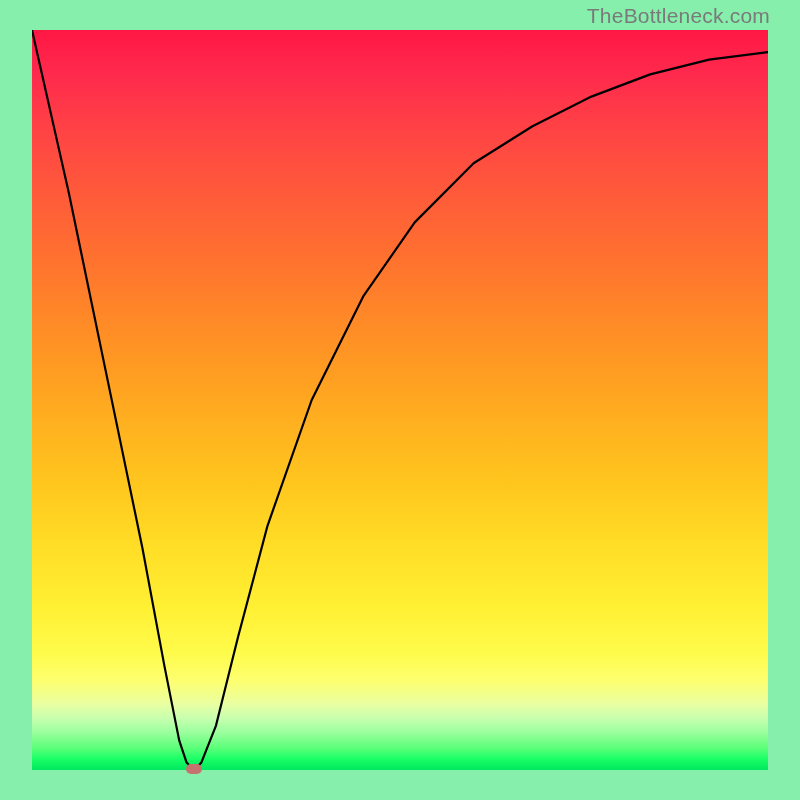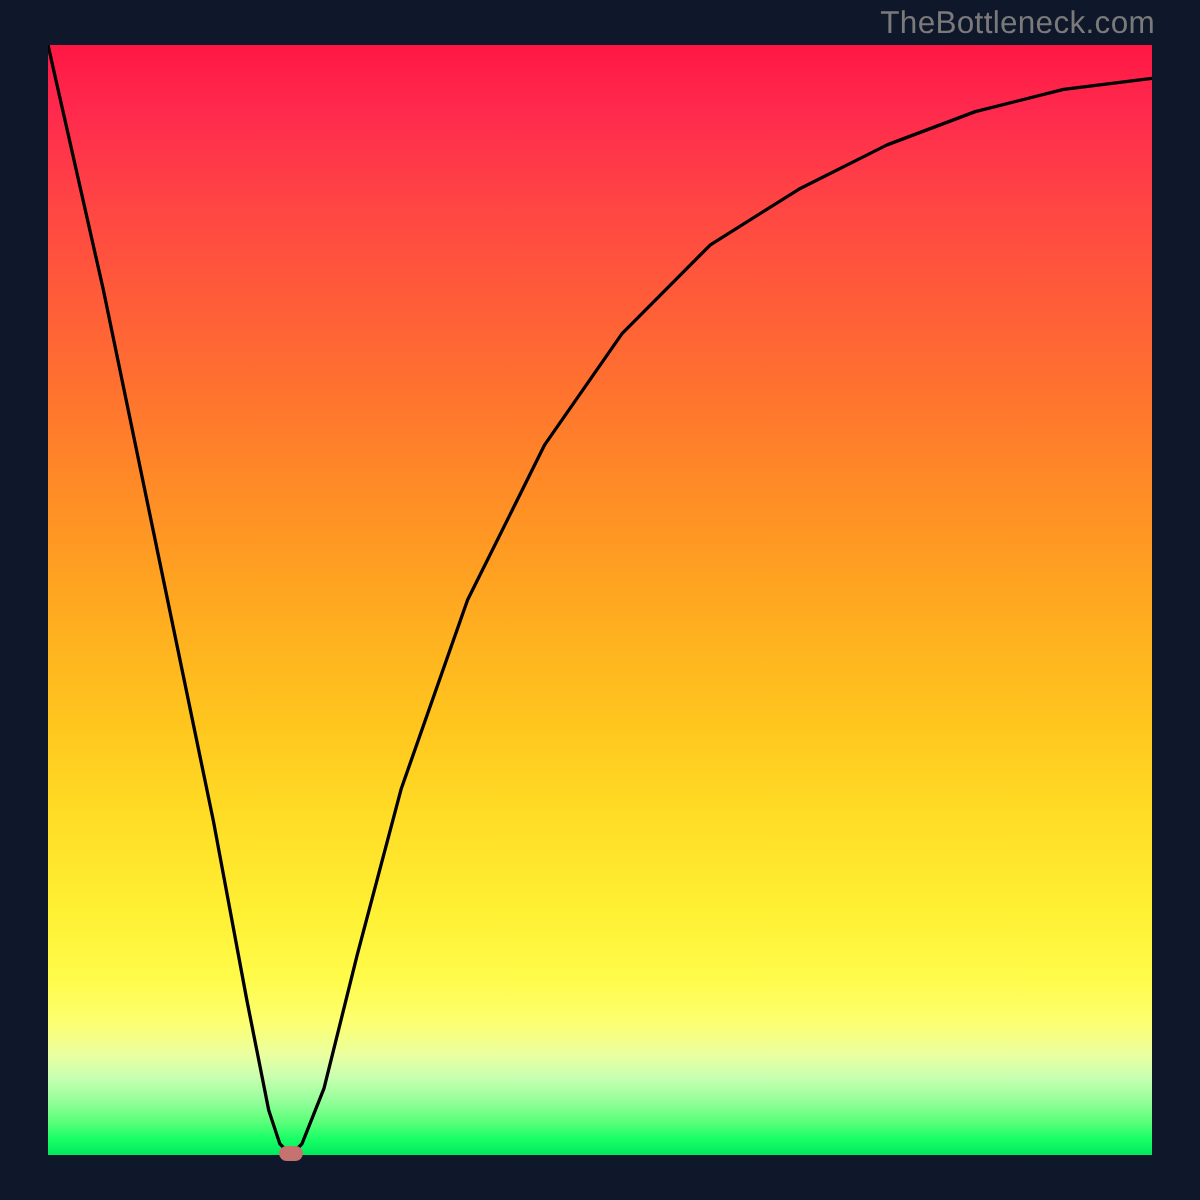--- a/index.html
+++ b/index.html
@@ -8,21 +8,21 @@
     width: 800px;
     height: 800px;
     overflow: hidden;
     background: #000;
     font-family: Arial, Helvetica, sans-serif;
   }
   .frame {
     position: relative;
     width: 800px;
     height: 800px;
-    background: #0f172a;
+    background: #86efac;
   }
   .plot-area {
     position: absolute;
     left: 32px;
     top: 30px;
     width: 736px;
     height: 740px;
     
     background: linear-gradient(
       to bottom,

